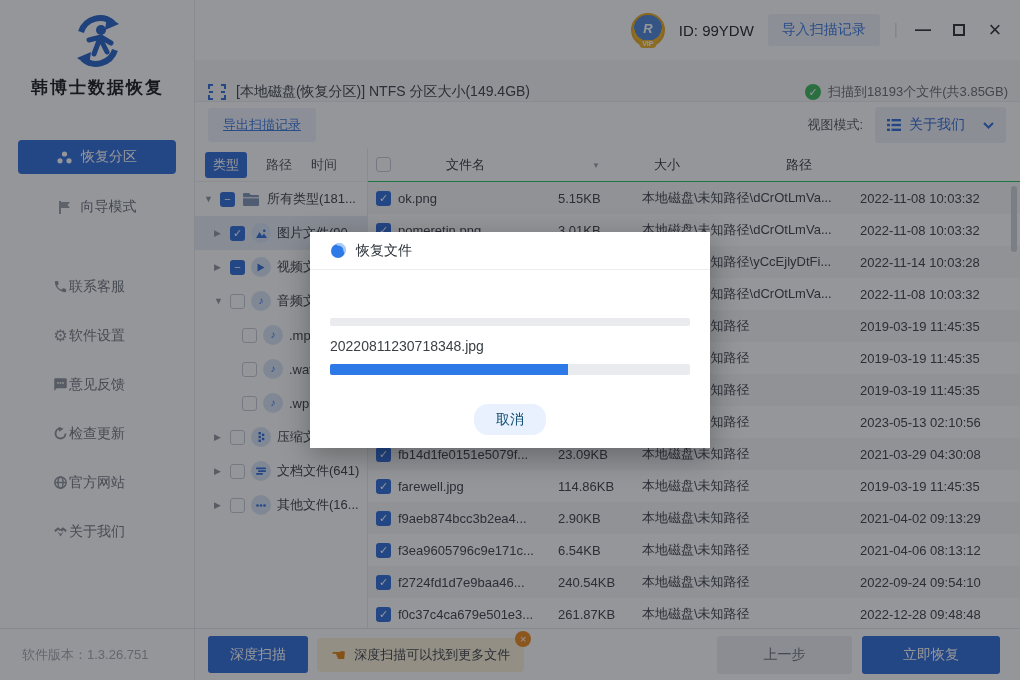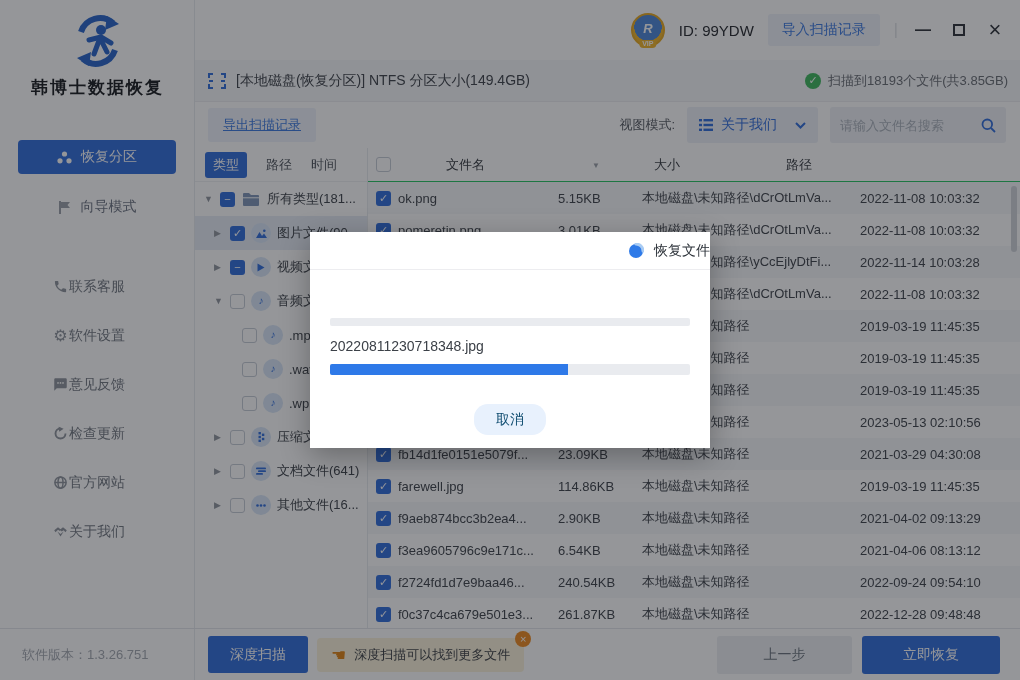--- a/index.html
+++ b/index.html
@@ -25,21 +25,21 @@
   .vip-r { position:absolute; left:50%; top:42%; transform:translate(-50%,-50%); color:#fff; font-size:13px; font-weight:bold; font-style:italic; }
   .id-text { font-size:15px; color:#23262b; }
   .import-btn { background:#eef2fa; color:#3a78e0; font-size:14px; padding:7px 14px; border-radius:3px; cursor:pointer; }
   .tb-sep { color:#dcdfe3; font-size:16px; }
   .win-btn { width:22px; height:22px; display:flex; align-items:center; justify-content:center; color:#2b2f36; cursor:pointer; }
   .win-min { font-weight:bold; }
   .win-max-box { width:12px; height:12px; border:2px solid #2b2f36; }
   .win-close { font-size:22px; line-height:1; }
 
   
-  .headerbar { position:absolute; left:195px; top:60px; width:825px; height:42px; background:#f6f7f9; border-bottom:1px solid #ececf0; display:flex; align-items:center; justify-content:space-between; padding:0 12px 0 13px; }
+  .headerbar { position:absolute; left:195px; top:60px; width:825px; height:42px; background:#f6f7f9; border-bottom:1px solid #ececf0; display:flex; align-items:flex-end; justify-content:space-between; padding:0 12px 0 13px; }
   .hb-left { display:flex; align-items:center; gap:10px; font-size:14px; color:#3c4148; }
   .hb-right { display:flex; align-items:center; gap:7px; font-size:13px; color:#666b72; }
   .green-check { width:16px; height:16px; border-radius:50%; background:#3cb75c; color:#fff; font-size:11px; display:flex; align-items:center; justify-content:center; }
 
   
   .toolbar { position:absolute; left:195px; top:102px; width:825px; height:46px; background:#fff; display:flex; align-items:center; padding:0 14px 0 13px; }
   .export-btn { background:#eef3fb; color:#3a78e0; font-size:13px; padding:8px 15px; border-radius:3px; cursor:pointer;text-decoration:underline; }
   .tb-right { margin-left:auto; display:flex; align-items:center; gap:12px; }
   .viewmode-label { font-size:13px; color:#555a61; }
   .viewmode-dd { background:#edf1f7; height:36px; display:flex; align-items:center; gap:8px; padding:0 12px; border-radius:3px; color:#2e6bdb; font-size:14px; cursor:pointer; }
@@ -82,21 +82,21 @@
   .deep-btn { position:absolute; left:208px; top:7px; width:100px; height:37px; background:#2e6bdb; color:#fff; font-size:14px; border:none; border-radius:3px; display:flex; align-items:center; justify-content:center; cursor:pointer; }
   .tip-bubble { position:absolute; left:317px; top:9px; height:34px; background:#fbf3da; border-radius:4px; display:flex; align-items:center; gap:8px; padding:0 14px; font-size:13px; color:#3a3d42; }
   .hand-icon { color:#e0820f; font-size:17px; line-height:1; }
   .tip-close { position:absolute; right:-7px; top:-7px; width:16px; height:16px; border-radius:50%; background:#ef8a1e; color:#fff; font-size:11px; display:flex; align-items:center; justify-content:center; cursor:pointer; }
   .prev-btn { position:absolute; left:717px; top:7px; width:135px; height:38px; background:#eceff2; color:#6a727c; font-size:14px; border:none; border-radius:3px; cursor:pointer; }
   .recover-btn { position:absolute; left:862px; top:7px; width:138px; height:38px; background:#2e6bdb; color:#fff; font-size:14px; border:none; border-radius:3px; cursor:pointer; }
 
   
   .dim { position:absolute; inset:0; background:rgba(24,27,33,0.46); z-index:50; }
   .modal { position:absolute; left:310px; top:232px; width:400px; height:216px; background:#fff; z-index:60; box-shadow:0 8px 28px rgba(0,0,0,.3); }
-  .modal-head { height:38px; display:flex; align-items:center; gap:10px; padding-left:20px; border-bottom:1px solid #ededf0; font-size:14px; color:#2b3138;justify-content:flex-end; }
+  .modal-head { height:38px; display:flex; align-items:center; gap:10px; padding-left:20px; border-bottom:1px solid #ededf0; font-size:14px; color:#2b3138; }
   .spinner { position:relative; width:16px; height:16px; }
   .modal-status { position:absolute; left:20px; top:56px; font-size:14px; color:#3c4148; }
   .pbar { position:absolute; left:20px; width:360px; height:8px; background:#e9ebef; border-radius:2px; overflow:hidden; }
   .pbar .fill { height:100%; background:#2e79e8; }
   .bar-total { top:86px; }
   .modal-file { position:absolute; left:20px; top:106px; font-size:14px; color:#3c4148; }
   .bar-file { top:132px; height:11px; }
   .cancel-btn { position:absolute; left:164px; top:172px; width:72px; height:31px; background:#e8f1fd; color:#0c4a6e; font-size:14px; border:none; border-radius:14px; cursor:pointer; }
 
   svg { display:block; }
@@ -249,29 +249,20 @@
               </g>
             </svg>
         </span>
         <span>关于我们</span>
         <span style="margin-left:10px">
           <svg width="11" height="7" viewBox="0 0 11 7">
               <path d="M1 1 L5.5 5.5 L10 1" fill="none" stroke="#2e6bdb" stroke-width="2"></path>
             </svg>
         </span>
       </div>
-      <div class="search-box">
-        <input type="text" placeholder="请输入文件名搜索" style="">
-        <span>
-          <svg width="15" height="15" viewBox="0 0 15 15">
-              <circle cx="6.3" cy="6.3" r="4.8" fill="none" stroke="#2e6bdb" stroke-width="1.8"></circle>
-              <path d="M10 10 L14 14" stroke="#2e6bdb" stroke-width="1.8"></path>
-            </svg>
-        </span>
-      </div>
     </div>
   </div>
 
   <div class="tree">
     <div class="tree-tabs">
       <span class="tab active">类型</span>
       <span class="tab">路径</span>
       <span class="tab">时间</span>
     </div>
 

